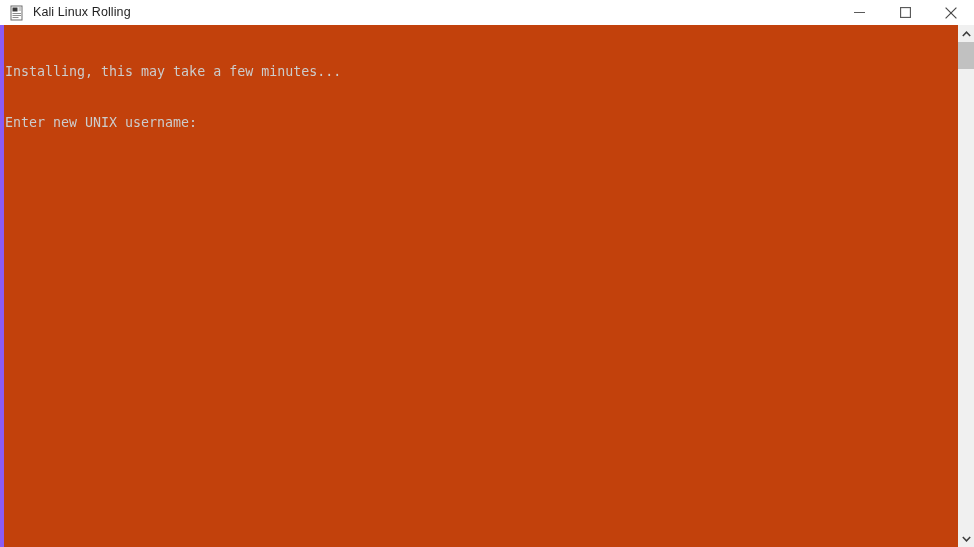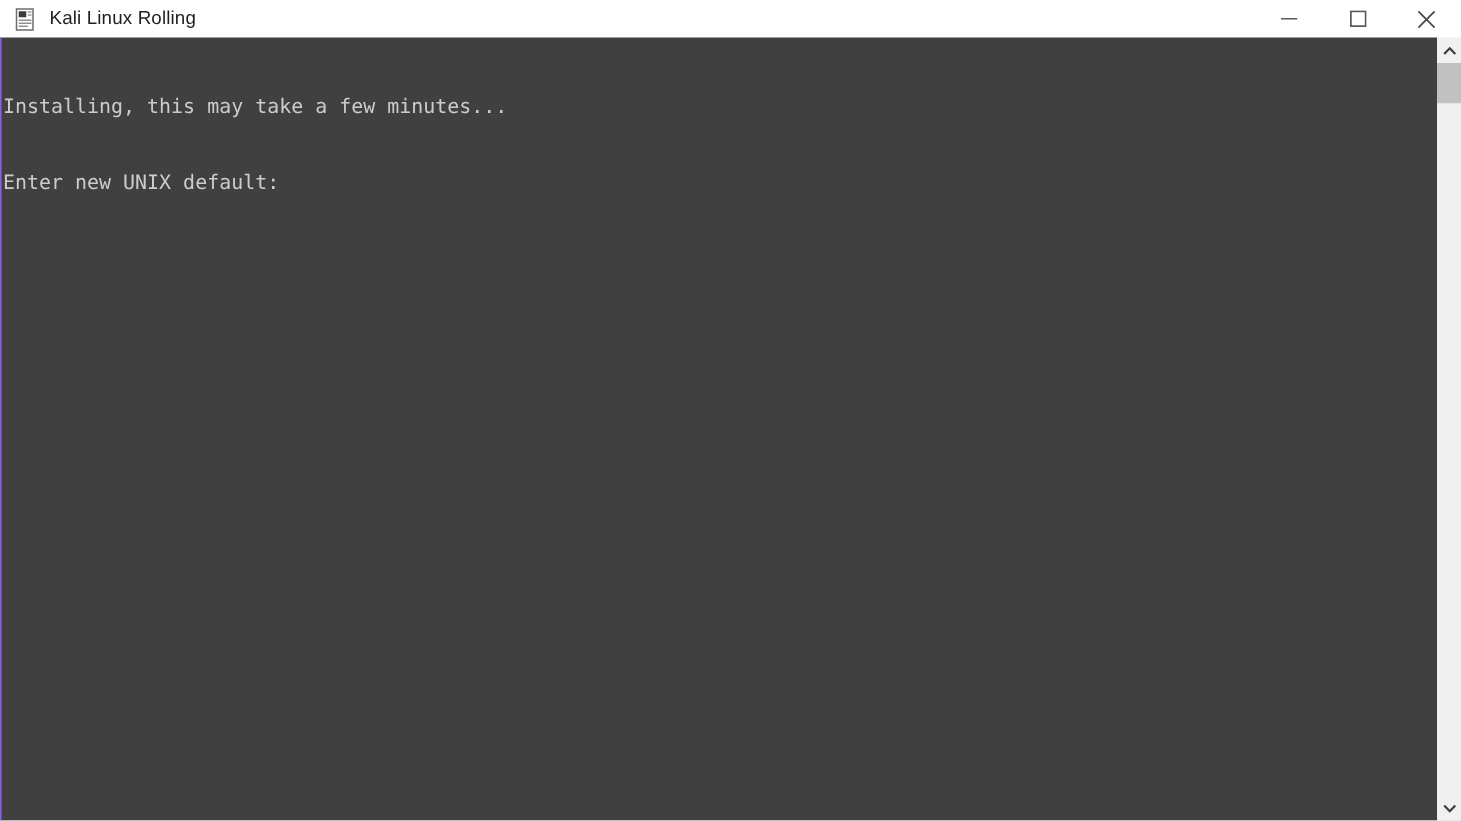--- a/index.html
+++ b/index.html
@@ -76,23 +76,23 @@
   }
   .winbtn svg { display: block; }
 
   
   #console {
     position: absolute;
     left: 0;
     top: 25px;
     width: 958px;
     height: 522px;
-    background: #404040;
-    box-sizing: border-box;
-    border-left: 1px solid #8b5cf6;
+    background: #c2410c;
+    box-sizing: border-box;
+    border-left: 4px solid #8b5cf6;
     overflow: hidden;
   }
 
   #console-text {
     margin: 0;
     padding: 4px 0 0 0;
     font-family: "DejaVu Sans Mono", "Liberation Mono", monospace;
     font-size: 13.3px;
     line-height: 17px;
     color: #cccccc;
@@ -180,21 +180,21 @@
         <svg width="12" height="12" viewBox="0 0 12 12">
           <path d="M0.6 0.6 L11.4 11.4 M11.4 0.6 L0.6 11.4" stroke="#4a4a4a" stroke-width="1.2" fill="none"></path>
         </svg>
       </button>
     </div>
   </div>
 
   <div id="console">
     <div id="console-text">
       <span class="cline">Installing, this may take a few minutes...</span>
-      <span class="cline">Enter new UNIX default:</span>
+      <span class="cline">Enter new UNIX username:</span>
     </div>
   </div>
 
   <div id="scrollbar">
     <button id="sb-arrow-up" class="sb-arrow">
       <svg width="9" height="6" viewBox="0 0 9 6">
         <path d="M0.8 5 L4.5 1.2 L8.2 5" stroke="#3c3c3c" stroke-width="1.5" fill="none"></path>
       </svg>
     </button>
     <div id="sb-thumb"></div>

